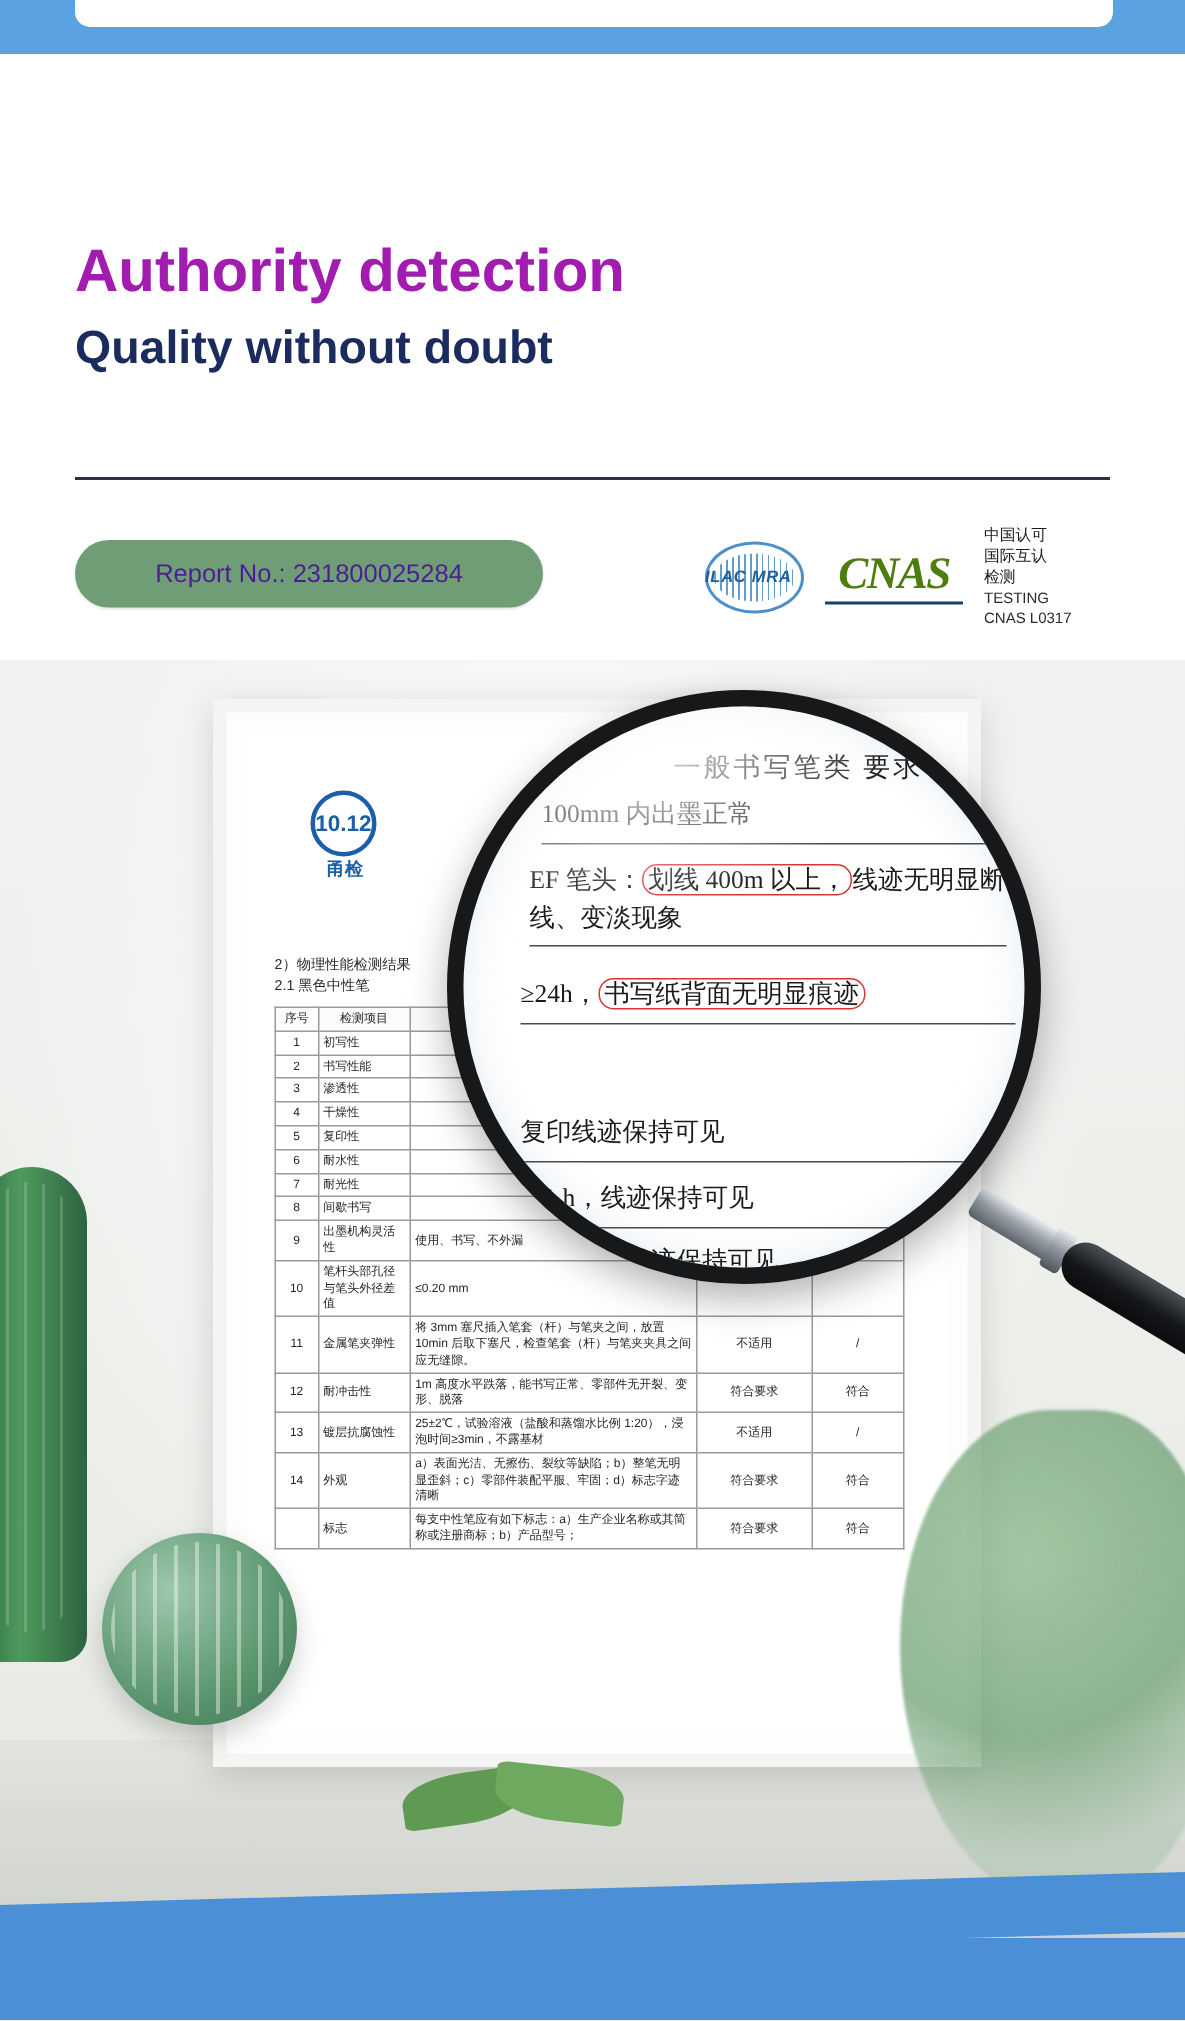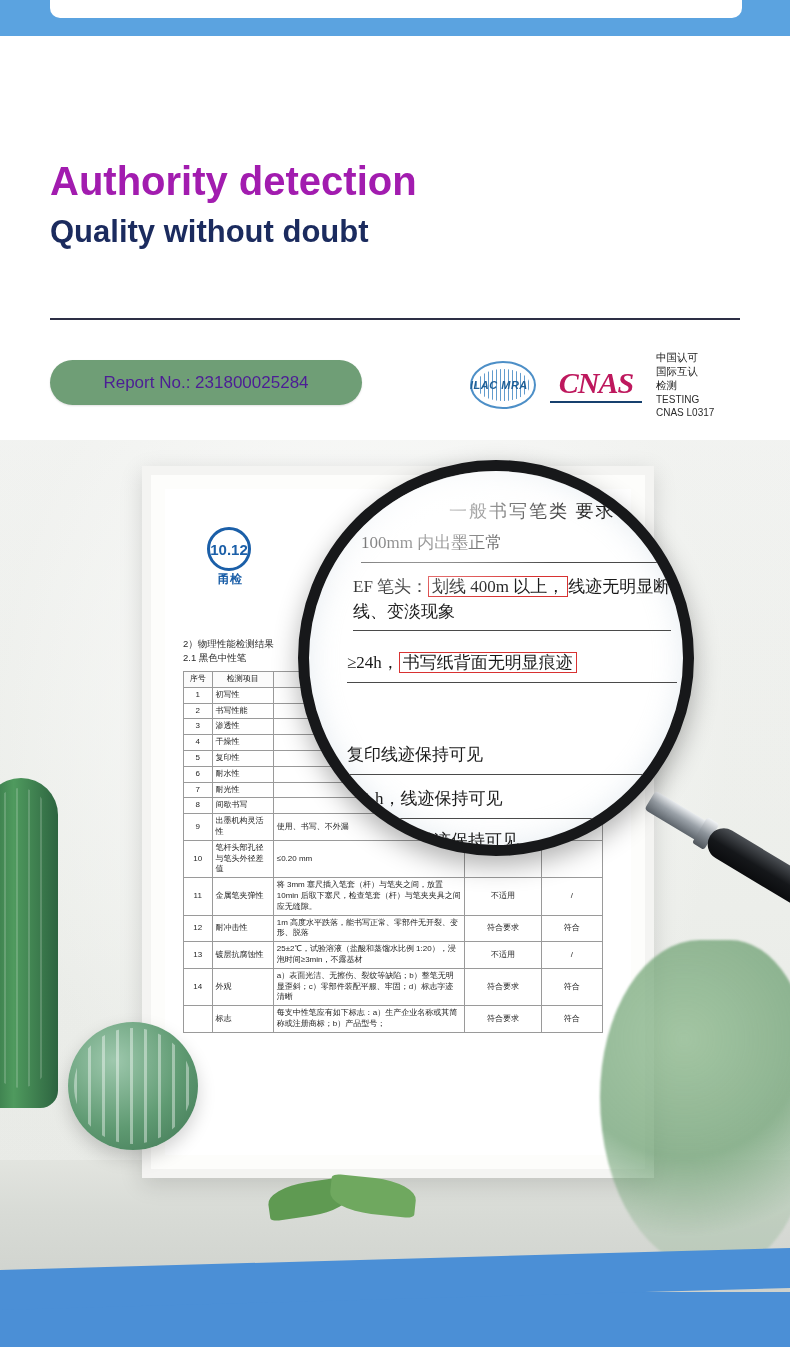--- a/index.html
+++ b/index.html
@@ -125,21 +125,21 @@
   .cnas {
     flex: none;
     width: 96px;
     text-align: center;
   }
   .cnas .cnas-word {
     font-family: "Liberation Serif", serif;
     font-size: 30px;
     font-weight: bold;
     font-style: italic;
-    color: #be185d;
+    color: #4d7c0f;
     letter-spacing: -1px;
     line-height: 1;
   }
   .cnas .cnas-bar {
     width: 92px; height: 2px;
     background: #16406e;
     margin: 3px auto 0;
   }
   .cert-text {
     flex: none;
@@ -319,21 +319,21 @@
     font-family: "Liberation Serif", serif;
     font-size: 17px;
     color: #1a1a1a;
     border-bottom: 1.5px solid #4a4a4a;
     padding-bottom: 6px;
     line-height: 1.45;
   }
   .boxed {
     border: 1.6px solid #d83232;
     padding: 0 3px;
-    border-radius: 0;
+    border-radius: 10px;
   }
 
   
   .cactus-tall {
     position: absolute;
     left: -16px; top: 338px;
     width: 74px; height: 330px;
     background: linear-gradient(90deg,#2f6b42 0%, #4f9a5e 40%, #2d6440 100%);
     border-radius: 38px 38px 18px 18px;
   }

